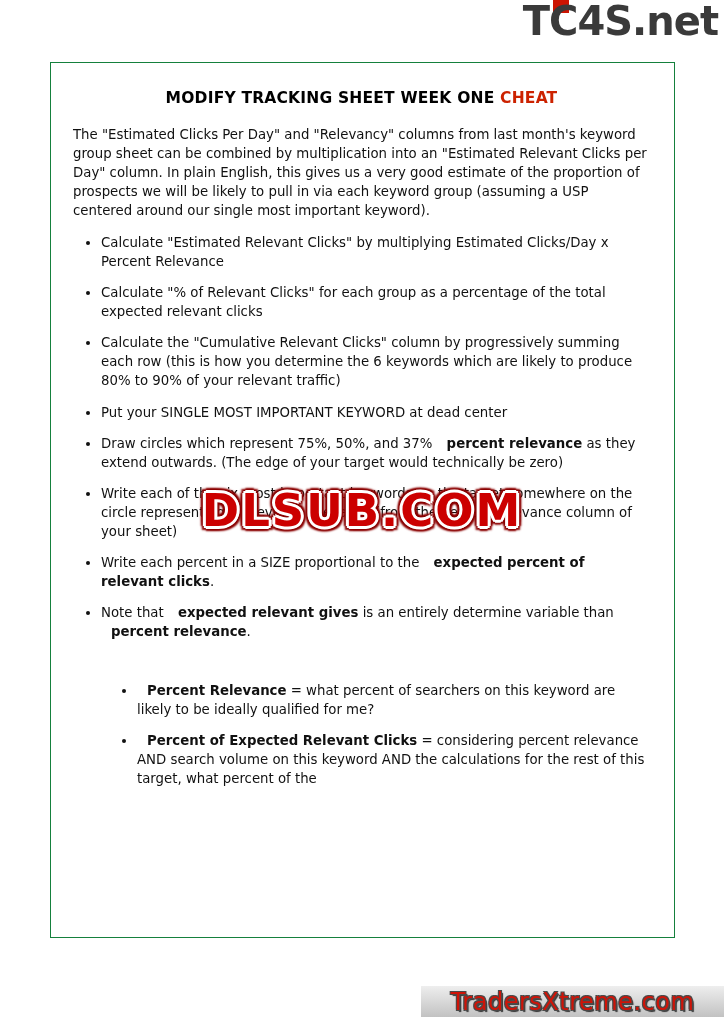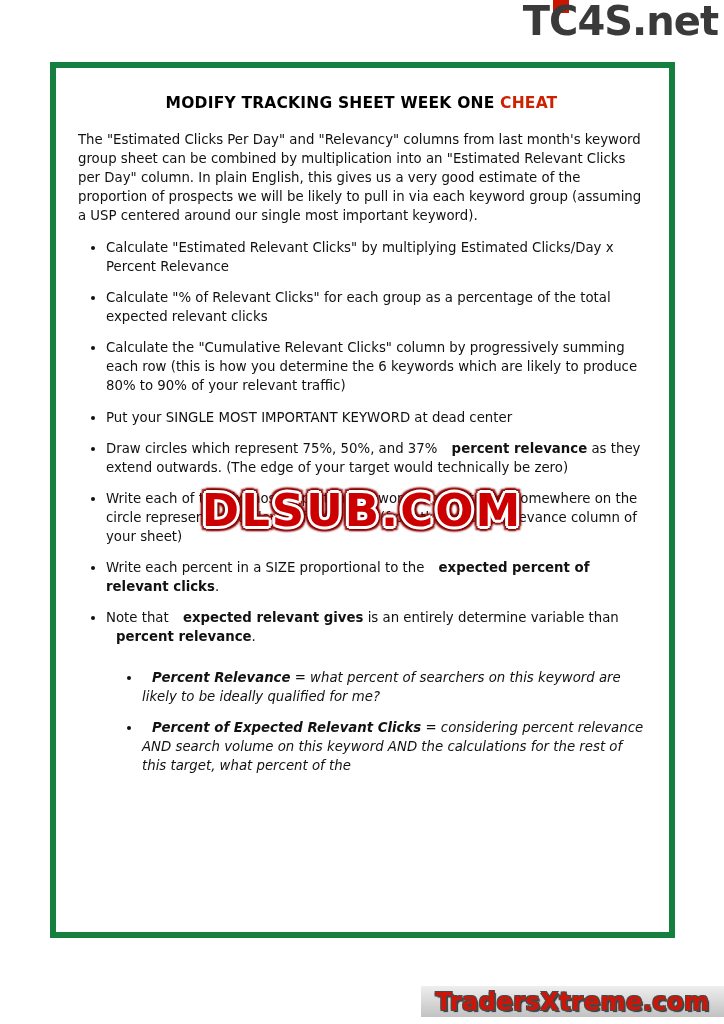--- a/index.html
+++ b/index.html
@@ -22,33 +22,33 @@
     position:absolute; left:30px; top:2px;
     width:16px; height:13px; background:#cc1402; z-index:0;
   }
   .tc4s .txt { position:relative; z-index:1; }
 
   
   .page {
     position:absolute; left:50px; top:62px;
     width:625px; height:876px;
     background:#ffffff;
-    border:6px solid #15803d;
+    border:1px solid #15803d;
     padding:20px 24px 0 22px;
     overflow:hidden;
   }
   h1 {
     font-size:15.5px; font-weight:bold; text-align:center;
     color:#000000; margin:6px 0 18px 0; letter-spacing:0.2px;
   }
   h1 .accent { color:#cc2200; }
   p { font-size:13.3px; line-height:19px; margin-bottom:13px; }
   ul { margin:0 0 13px 0; padding-left:28px; list-style:disc; }
   li { font-size:13.3px; line-height:19px; margin-bottom:12px; }
-  ul.lvl2 { margin-left:36px; margin-top:22px;font-style:italic; }
+  ul.lvl2 { margin-left:36px; margin-top:40px; }
   .b { font-weight:bold;padding-left:10px; }
 
   
   .watermark {
     position:absolute; left:50%; top:484px; transform:translateX(-50%);
     font-size:45px; font-weight:bold; letter-spacing:2px;
     color:#cc0000; z-index:20; white-space:nowrap;
     text-shadow:
       -2px -2px 0 #ffffff, 2px -2px 0 #ffffff, -2px 2px 0 #ffffff, 2px 2px 0 #ffffff,
       -3px 0 0 #ffffff, 3px 0 0 #ffffff, 0 -3px 0 #ffffff, 0 3px 0 #ffffff,
@@ -58,21 +58,21 @@
 
   
   .txbar {
     position:absolute; left:421px; top:986px;
     width:303px; height:31px;
     background:linear-gradient(#eeeeee, #c2c2c2);
     display:flex; align-items:center; justify-content:center;
     z-index:15;
   }
   .txbar .txt {
-    font-size:24px; font-weight:bold; color:#cf1408; letter-spacing:0.5px;
+    font-size:24px; font-weight:normal; color:#cf1408; letter-spacing:0.5px;
     text-shadow:
       -1px -1px 0 #4a4a4a, 1px -1px 0 #4a4a4a,
       -1px 1px 0 #4a4a4a, 1px 1px 0 #4a4a4a,
       2px 2px 1px #333333;
   }
 </style>
 </head>
 <body>
 
 <div class="tc4s">

